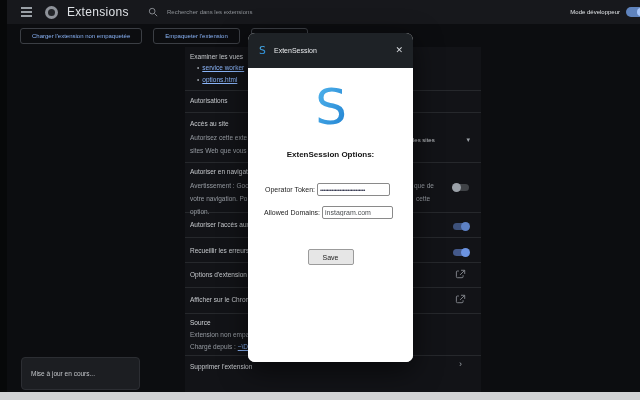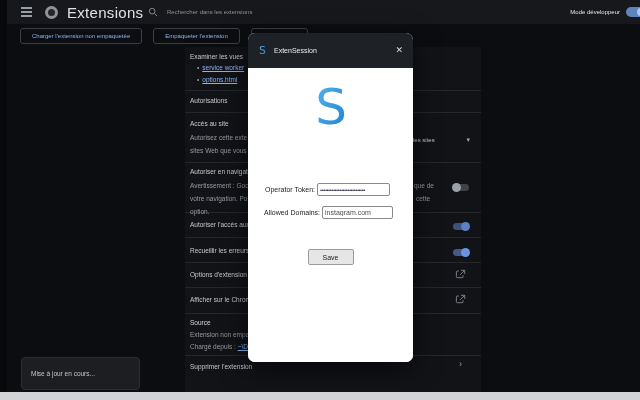--- a/index.html
+++ b/index.html
@@ -6,21 +6,21 @@
   .screen{position:relative;width:640px;height:400px;background:#0c0d10;overflow:hidden;
           font-family:"Liberation Sans",sans-serif;-webkit-font-smoothing:antialiased;}
 
   
   .header{position:absolute;left:0;top:0;width:640px;height:24px;background:#17181c;
           display:flex;align-items:center;padding-left:21px;box-sizing:border-box;}
   .hamburger{width:11px;height:2px;background:#9aa0a6;box-shadow:0 -4px 0 #9aa0a6,0 4px 0 #9aa0a6;
              margin-right:13px;flex:none;cursor:pointer;}
   .ext-logo{width:13px;height:13px;border-radius:50%;background:#8f939a;position:relative;flex:none;margin-right:9px;}
   .ext-logo-inner{position:absolute;left:3px;top:3px;width:7px;height:7px;border-radius:50%;background:#24262a;}
-  .app-title{font-size:15px;letter-spacing:.3px;color:#dee1e5;}
+  .app-title{font-size:12px;letter-spacing:.3px;color:#dee1e5;}
   .search{position:absolute;left:148px;top:0;height:24px;display:flex;align-items:center;gap:7px;}
   .search-input{background:transparent;border:none;outline:none;color:#8d9196;font-size:6px;width:150px;
                 font-family:"Liberation Sans",sans-serif;}
   .search-input::placeholder{color:#8d9196;}
   .devmode{position:absolute;right:-6px;top:0;height:24px;display:flex;align-items:center;gap:6px;}
   .devmode-label{font-size:6px;color:#dfe2e6;}
   .dev-toggle{width:20px;height:10px;border-radius:6px;background:#5f83bd;position:relative;flex:none;cursor:pointer;}
   .dev-knob{position:absolute;right:1px;top:1px;width:8px;height:8px;border-radius:50%;background:#a8c7fa;}
 
   
@@ -196,20 +196,21 @@
     <div class="dlg-body">
       <svg class="slogo-big" width="40" height="52" viewBox="0 0 40 52">
         <defs>
           <linearGradient id="sg1" x1="0" y1="0" x2="1" y2="1">
             <stop offset="0" stop-color="#55b8ee"></stop>
               <stop offset="1" stop-color="#1e7fd0"></stop>
           </linearGradient>
         </defs>
         <text x="20" y="44" text-anchor="middle" font-family="DejaVu Sans, sans-serif" font-size="50" fill="url(#sg1)">S</text>
       </svg>
+      <div class="dlg-heading">ExtenSession Options:</div>
 
       <div class="frow" style="left:17px;right:23px;top:115px">
         <label>Operator Token:</label>
         <input class="dlg-input token-input" value="••••••••••••••••••••••••••••" style="">
       </div>
 
       <div class="frow" style="left:16px;right:20px;top:138px">
         <label>Allowed Domains:</label>
         <input class="dlg-input" value="instagram.com" style="">
       </div>

